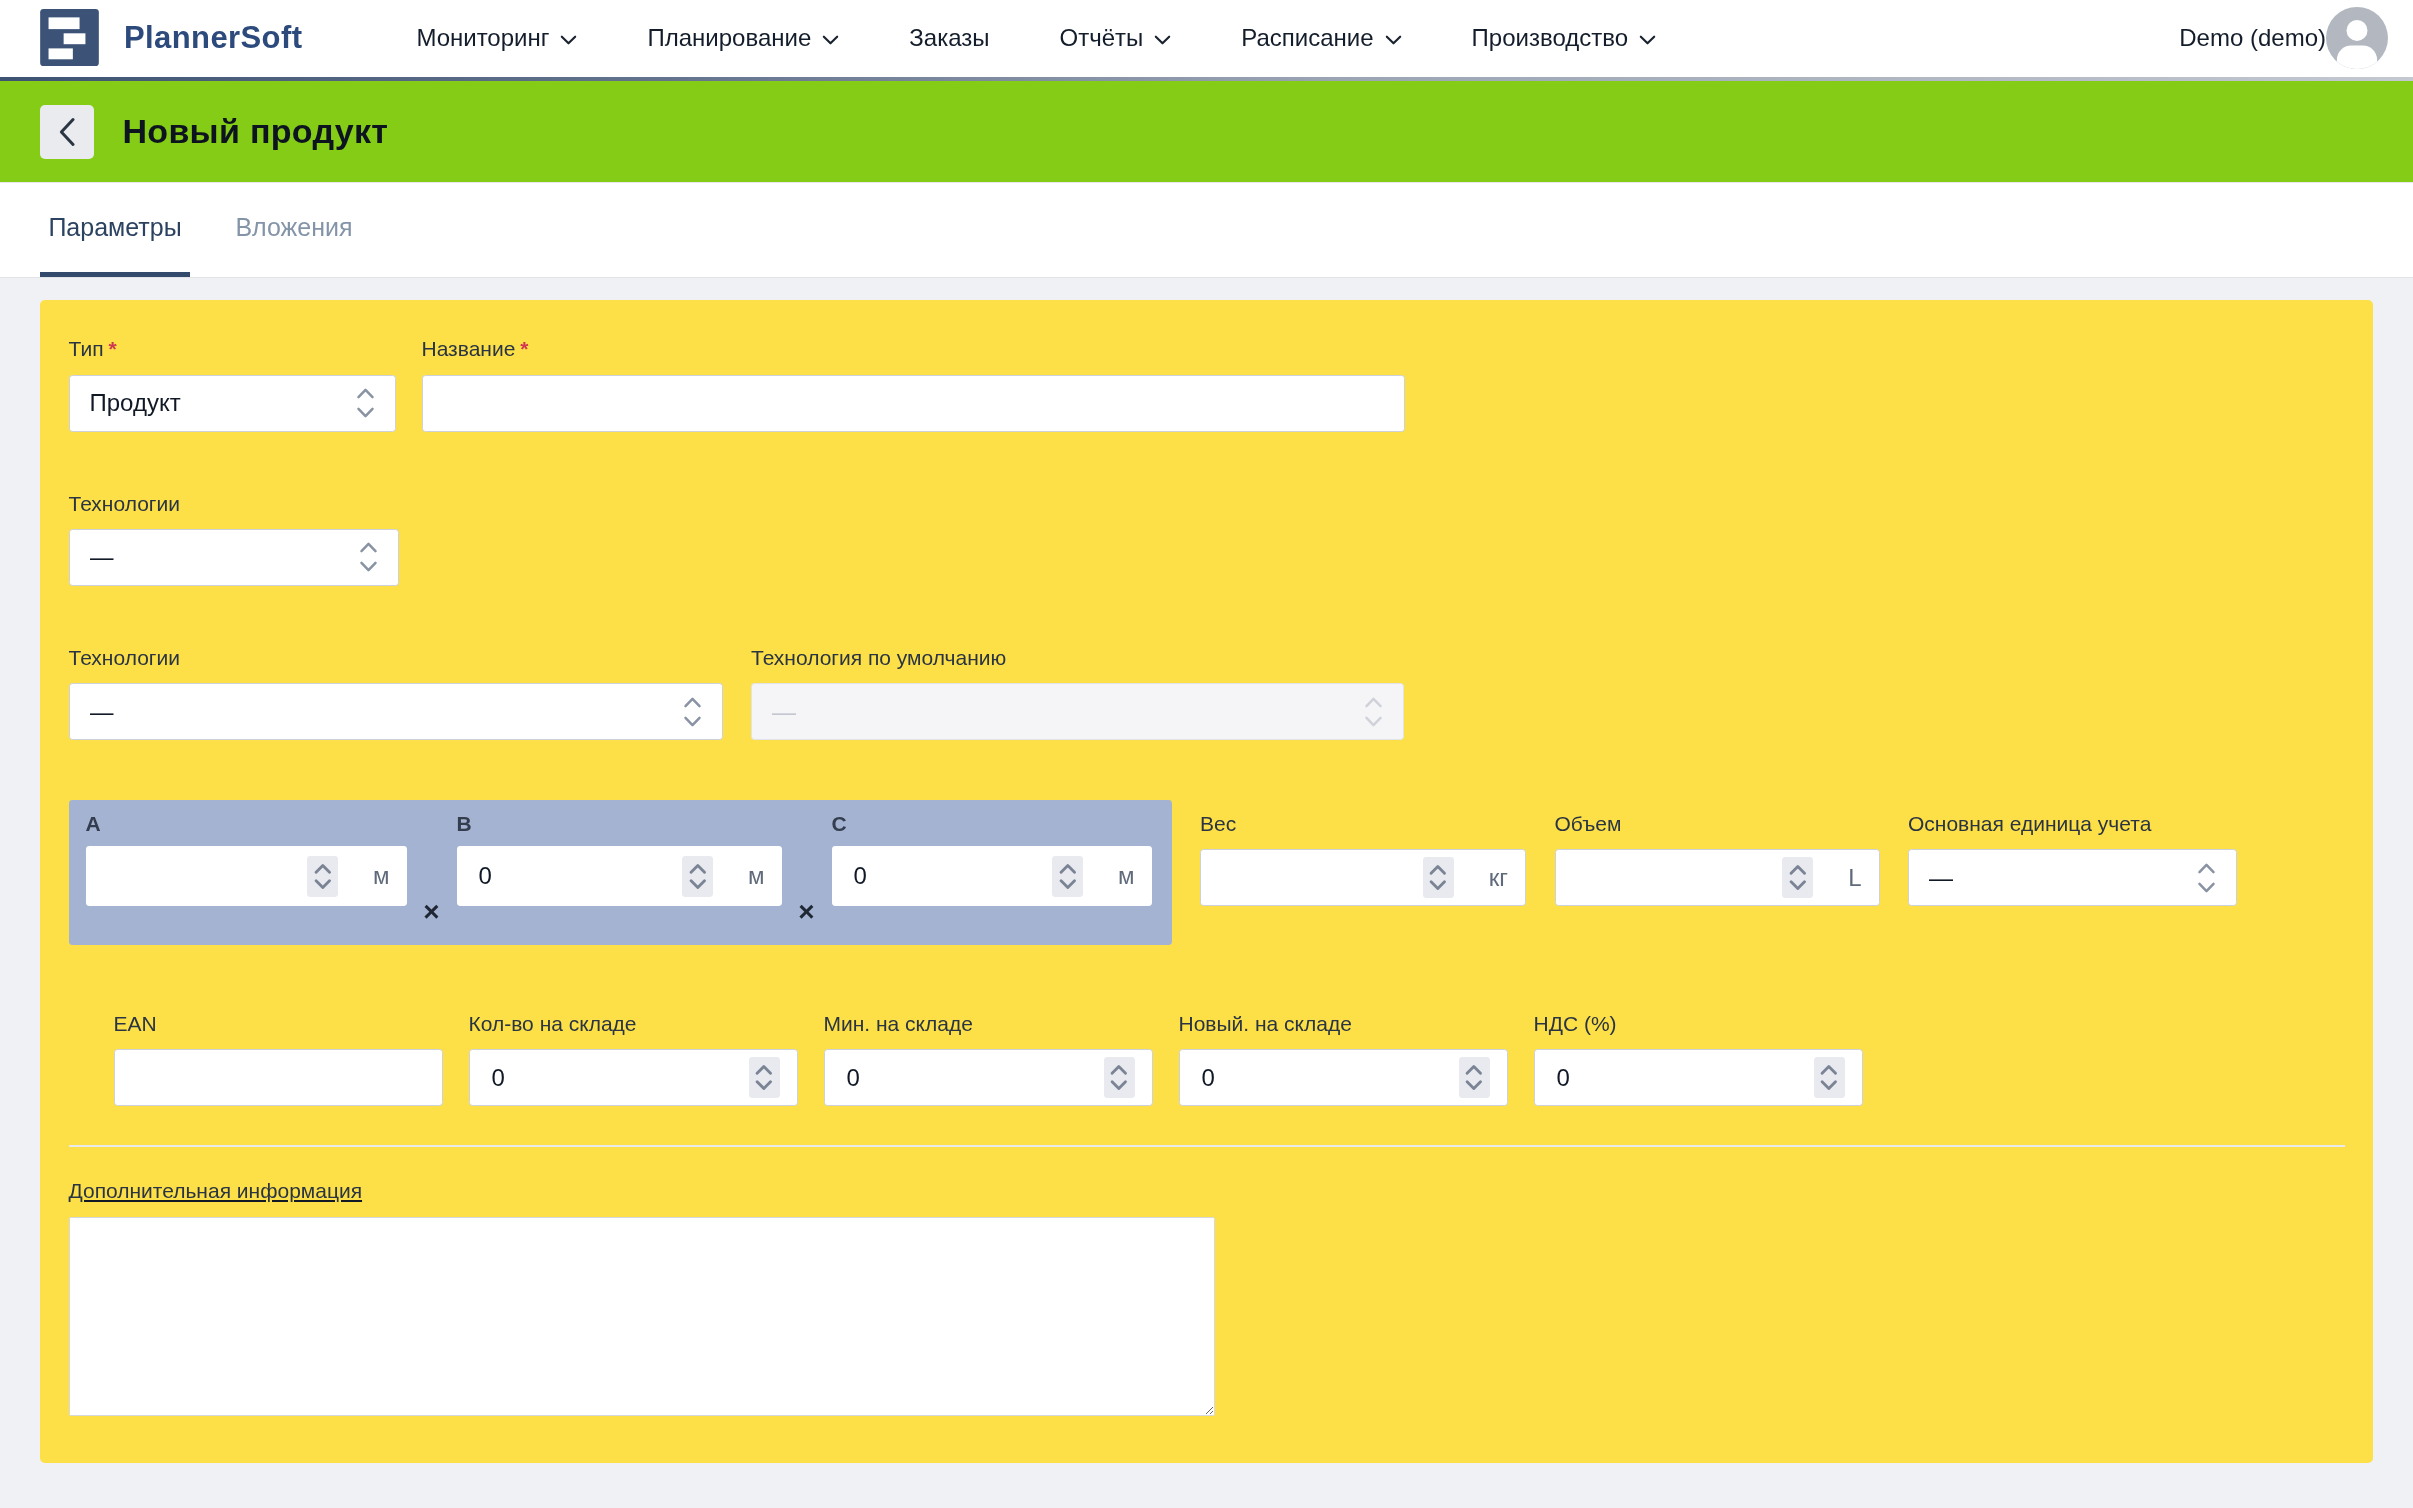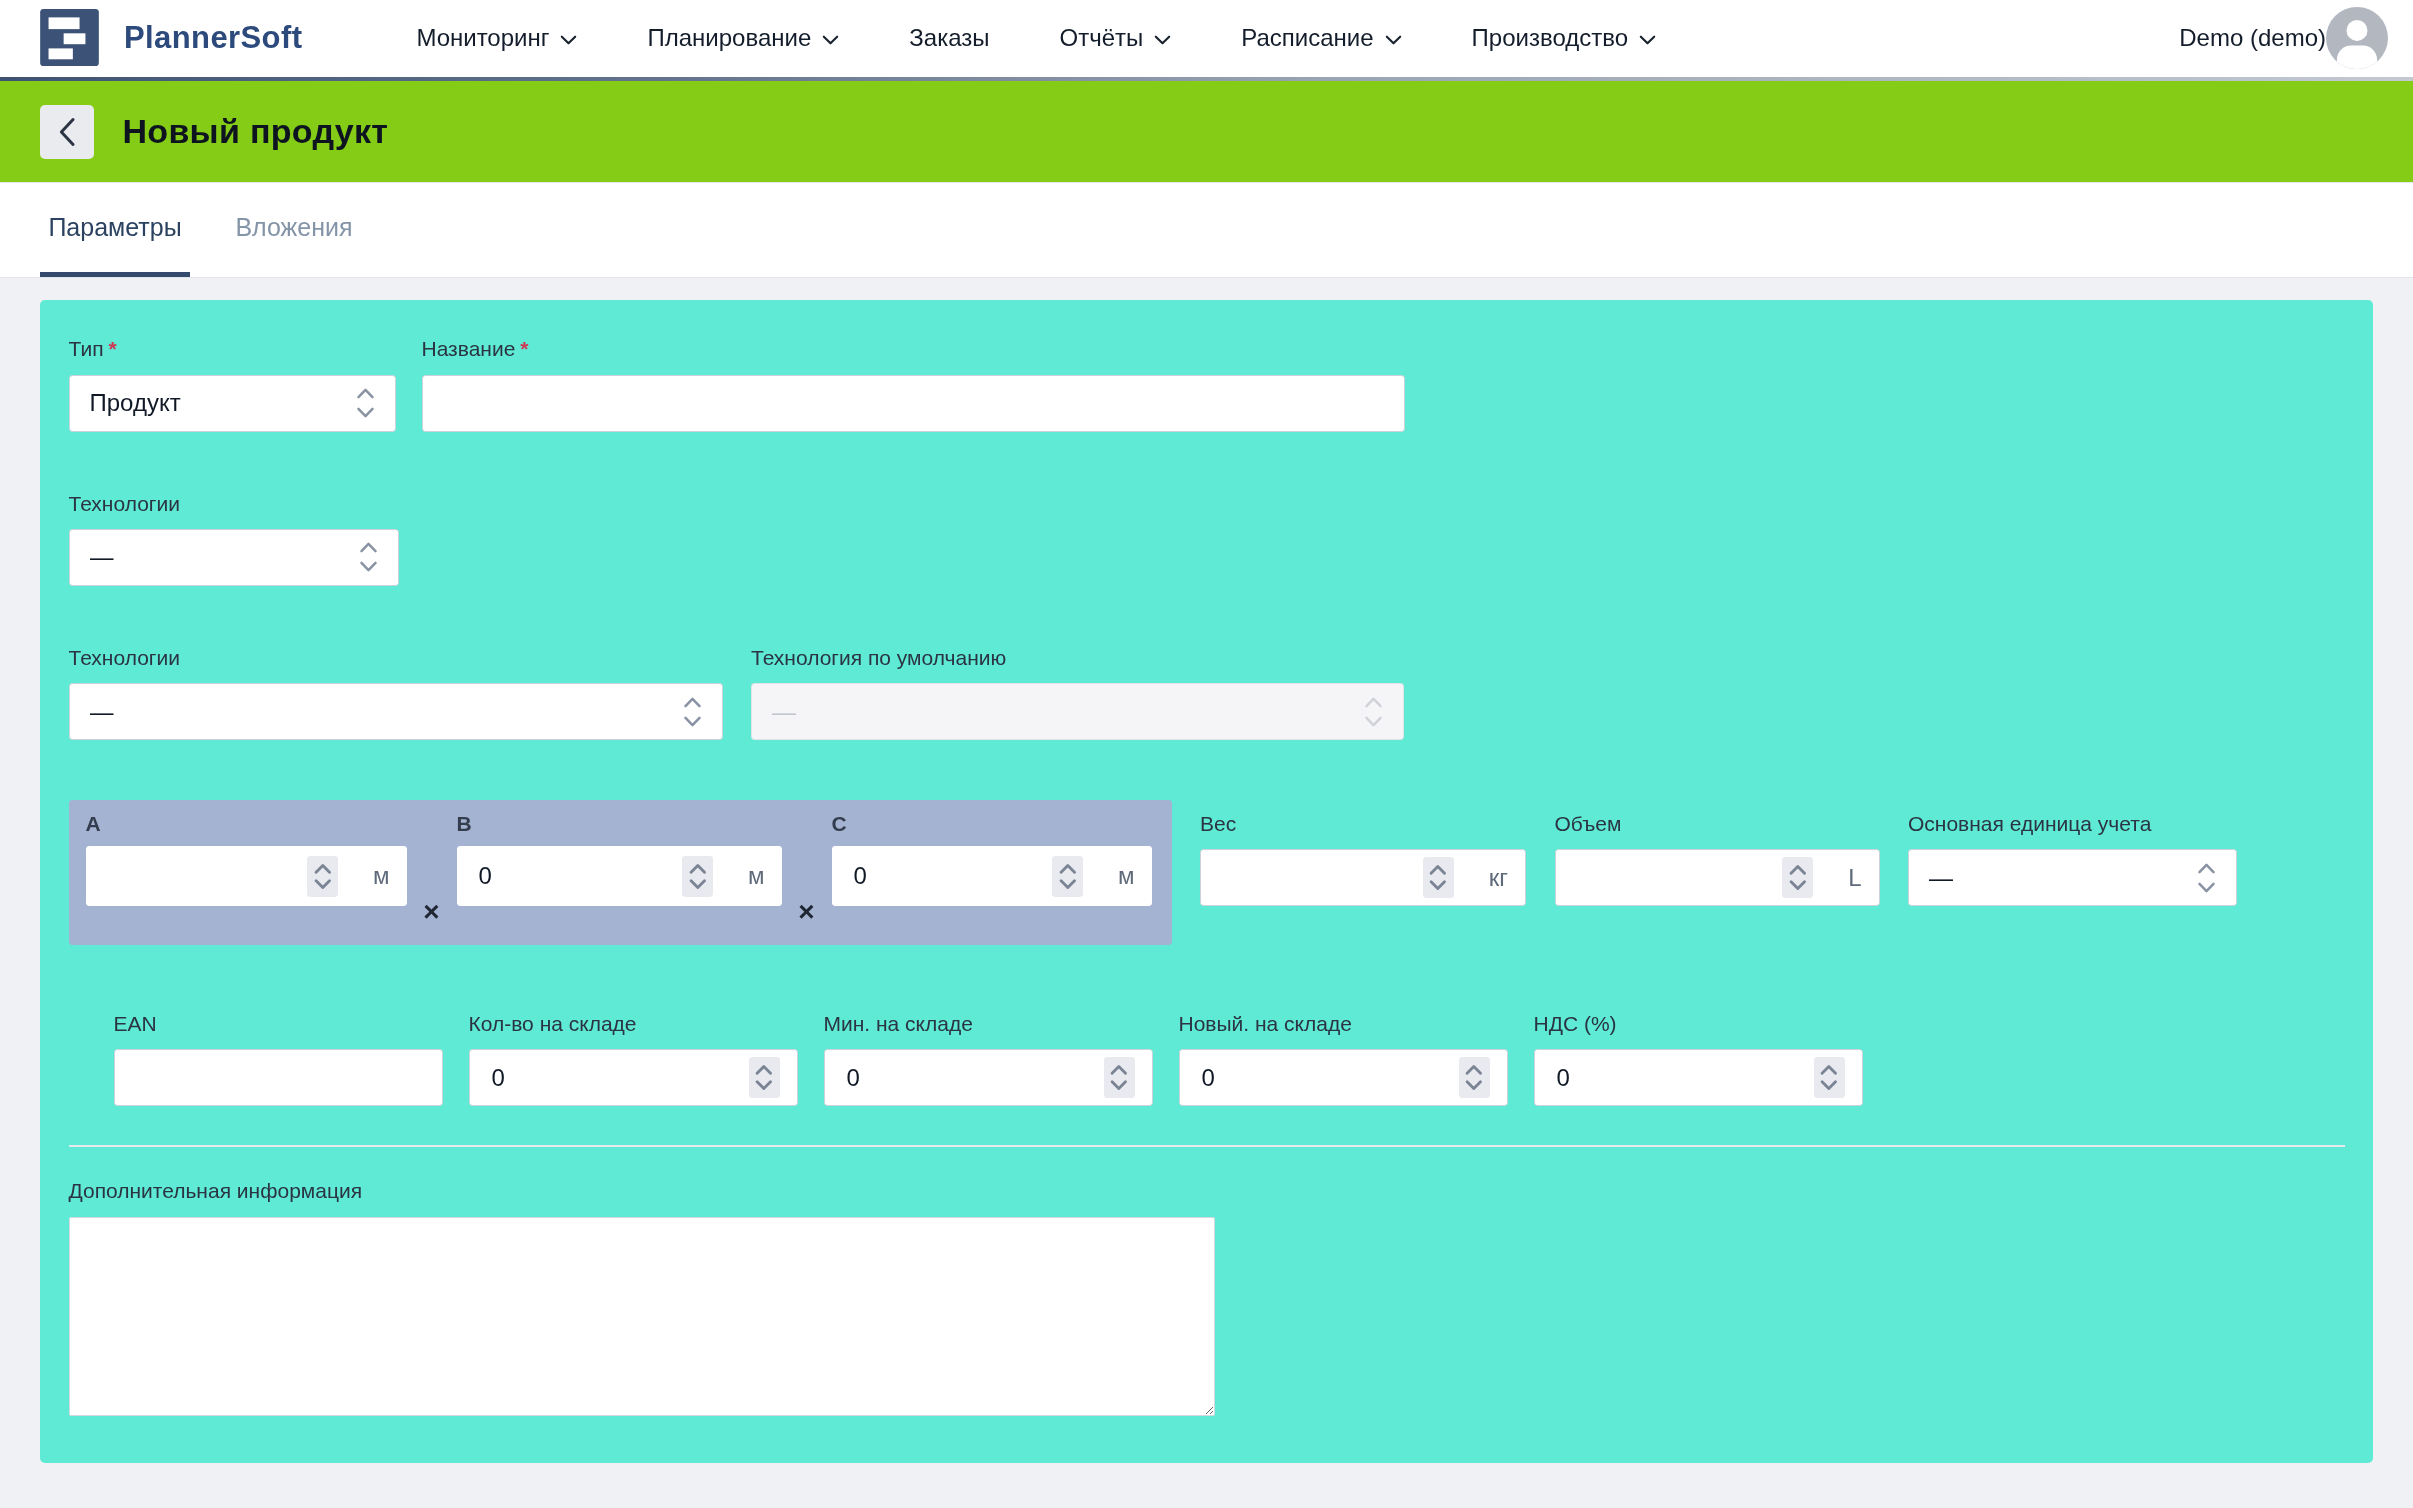--- a/index.html
+++ b/index.html
@@ -45,21 +45,21 @@
   .tab{
     display:flex; align-items:center; padding:0 8.4px;
     font-size:25px; font-weight:500; color:#8494a8;
     border-bottom:5px solid transparent; cursor:pointer;
   }
   .tab.active{ color:#2c4261; border-bottom-color:#334a6c; }
 
   
   .content{ padding:22px 40px 0; }
   .card{
-    background:#5eead4; border-radius:5px;
+    background:#fde047; border-radius:5px;
     padding:37px 28.5px 47px; min-height:1140px;
   }
 
   .row{ display:flex; gap:26px; margin-bottom:60px; align-items:flex-start; }
   .field{ display:flex; flex-direction:column; }
   .flabel{ font-size:21px; font-weight:500; color:#2a3443; margin-bottom:13.4px; display:flex; align-items:flex-start; gap:5px; white-space:nowrap; }
   .req{ color:#cf3752; font-weight:700; }
 
   .control{
     height:57px; border:1.7px solid #cdd1d9; border-radius:3.4px; background:#ffffff;
@@ -425,21 +425,21 @@
                 <polyline points="2.5,11 10.5,3 18.5,11" fill="none" stroke="#7b8495" stroke-width="3.4" stroke-linecap="round" stroke-linejoin="round"></polyline>
                 <polyline points="2.5,21 10.5,29 18.5,21" fill="none" stroke="#7b8495" stroke-width="3.4" stroke-linecap="round" stroke-linejoin="round"></polyline>
               </svg>
           </span>
         </div>
       </div>
     </div>
 
     <div class="divider"></div>
 
-    <div class="row" style="gap:32px; margin-bottom:0;">
+    <div class="row" style="gap:32px; margin-bottom:0;text-decoration:underline;">
       <div class="field w-ta-left">
         <div class="flabel">
             <span>Дополнительная информация</span>
           </div>
         <textarea class="ta" value="" style=""></textarea>
       </div>
     </div>
 
   </div>
 </main>

